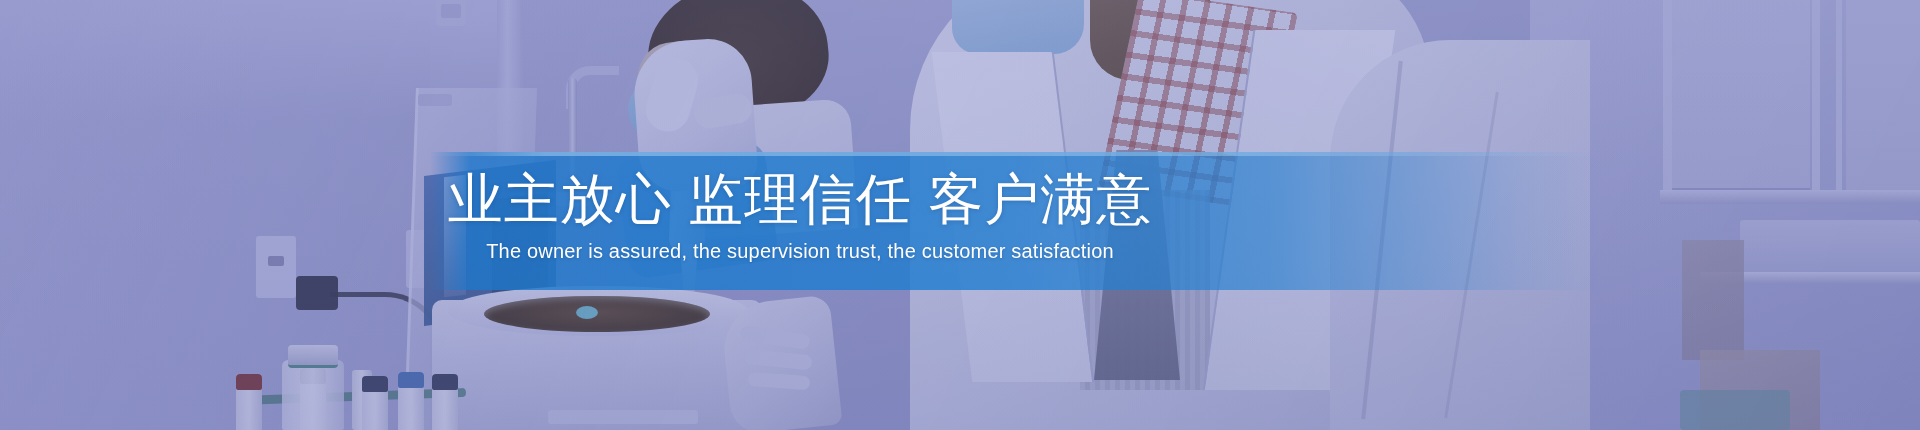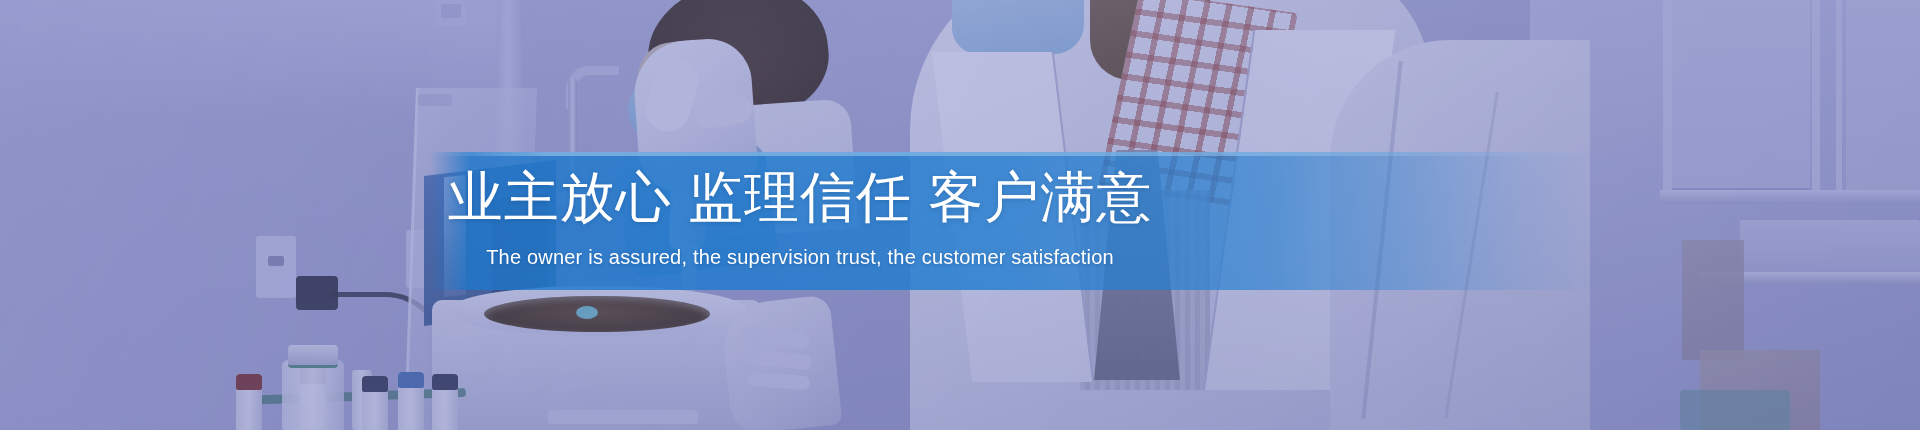--- a/index.html
+++ b/index.html
@@ -398,42 +398,42 @@
   }
   .band-top-hl {
     position: absolute;
     left: 430px; top: 152px; width: 1170px; height: 4px;
     background: linear-gradient(90deg, rgba(150,195,235,.0) 0%, rgba(170,208,240,.55) 10%, rgba(170,208,240,.45) 70%, rgba(170,208,240,0) 100%);
   }
 
   
   .text-wrap {
     position: absolute;
-    left: 0; top: 154px; width: 1600px; height: 138px;
+    left: 0; top: 148px; width: 1600px; height: 138px;
     display: flex; flex-direction: column;
     align-items: center; justify-content: center;
   }
   .headline {
     color: #ffffff;
     font-size: 55px;
     line-height: 1.05;
     font-weight: 400;
     letter-spacing: 1px;
     white-space: nowrap;
     text-shadow: 0 1px 4px rgba(20,60,110,.28);
     margin: 0 0 12px 0;
   }
   .subline {
     color: #ffffff;
     font-size: 20px;
     font-weight: 400;
     letter-spacing: .2px;
     white-space: nowrap;
     text-shadow: 0 1px 3px rgba(20,60,110,.3);
-    margin: 8px;
+    margin: 0;
   }
 </style>
 </head>
 <body>
 
 <div id="banner">
 
   <div class="photo">
     <div class="wall"></div>
     <div class="wall-left"></div>

